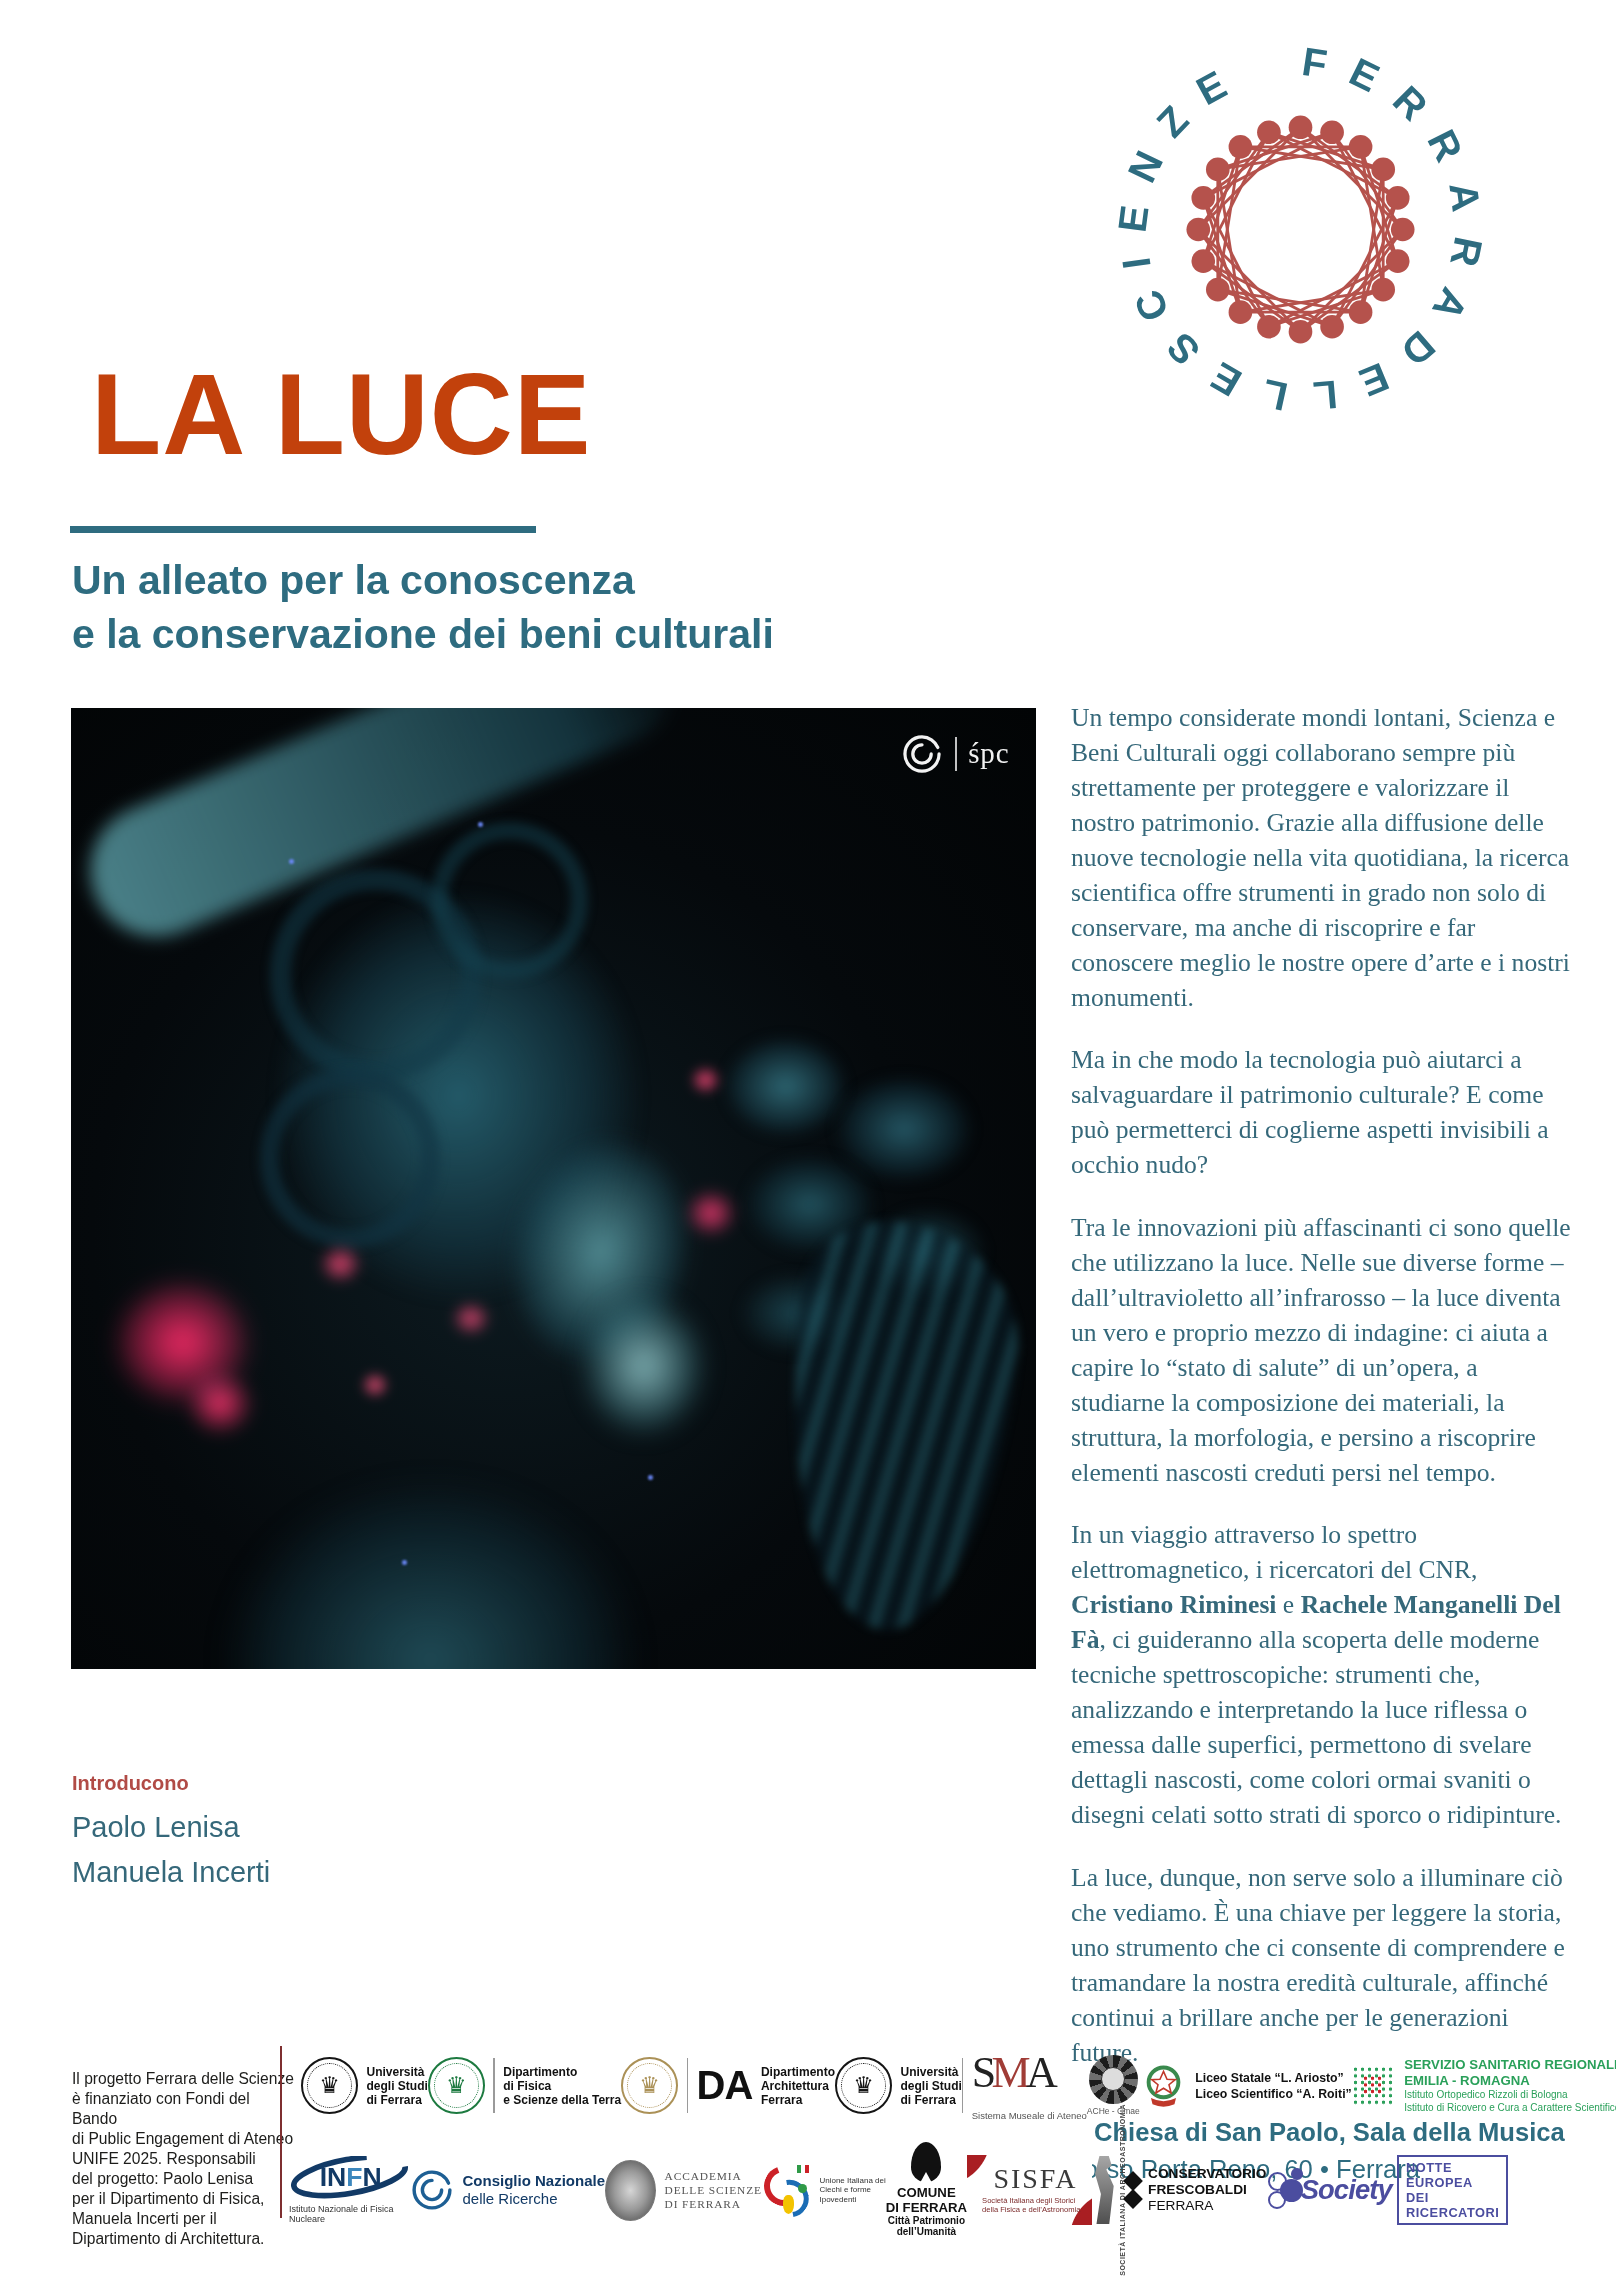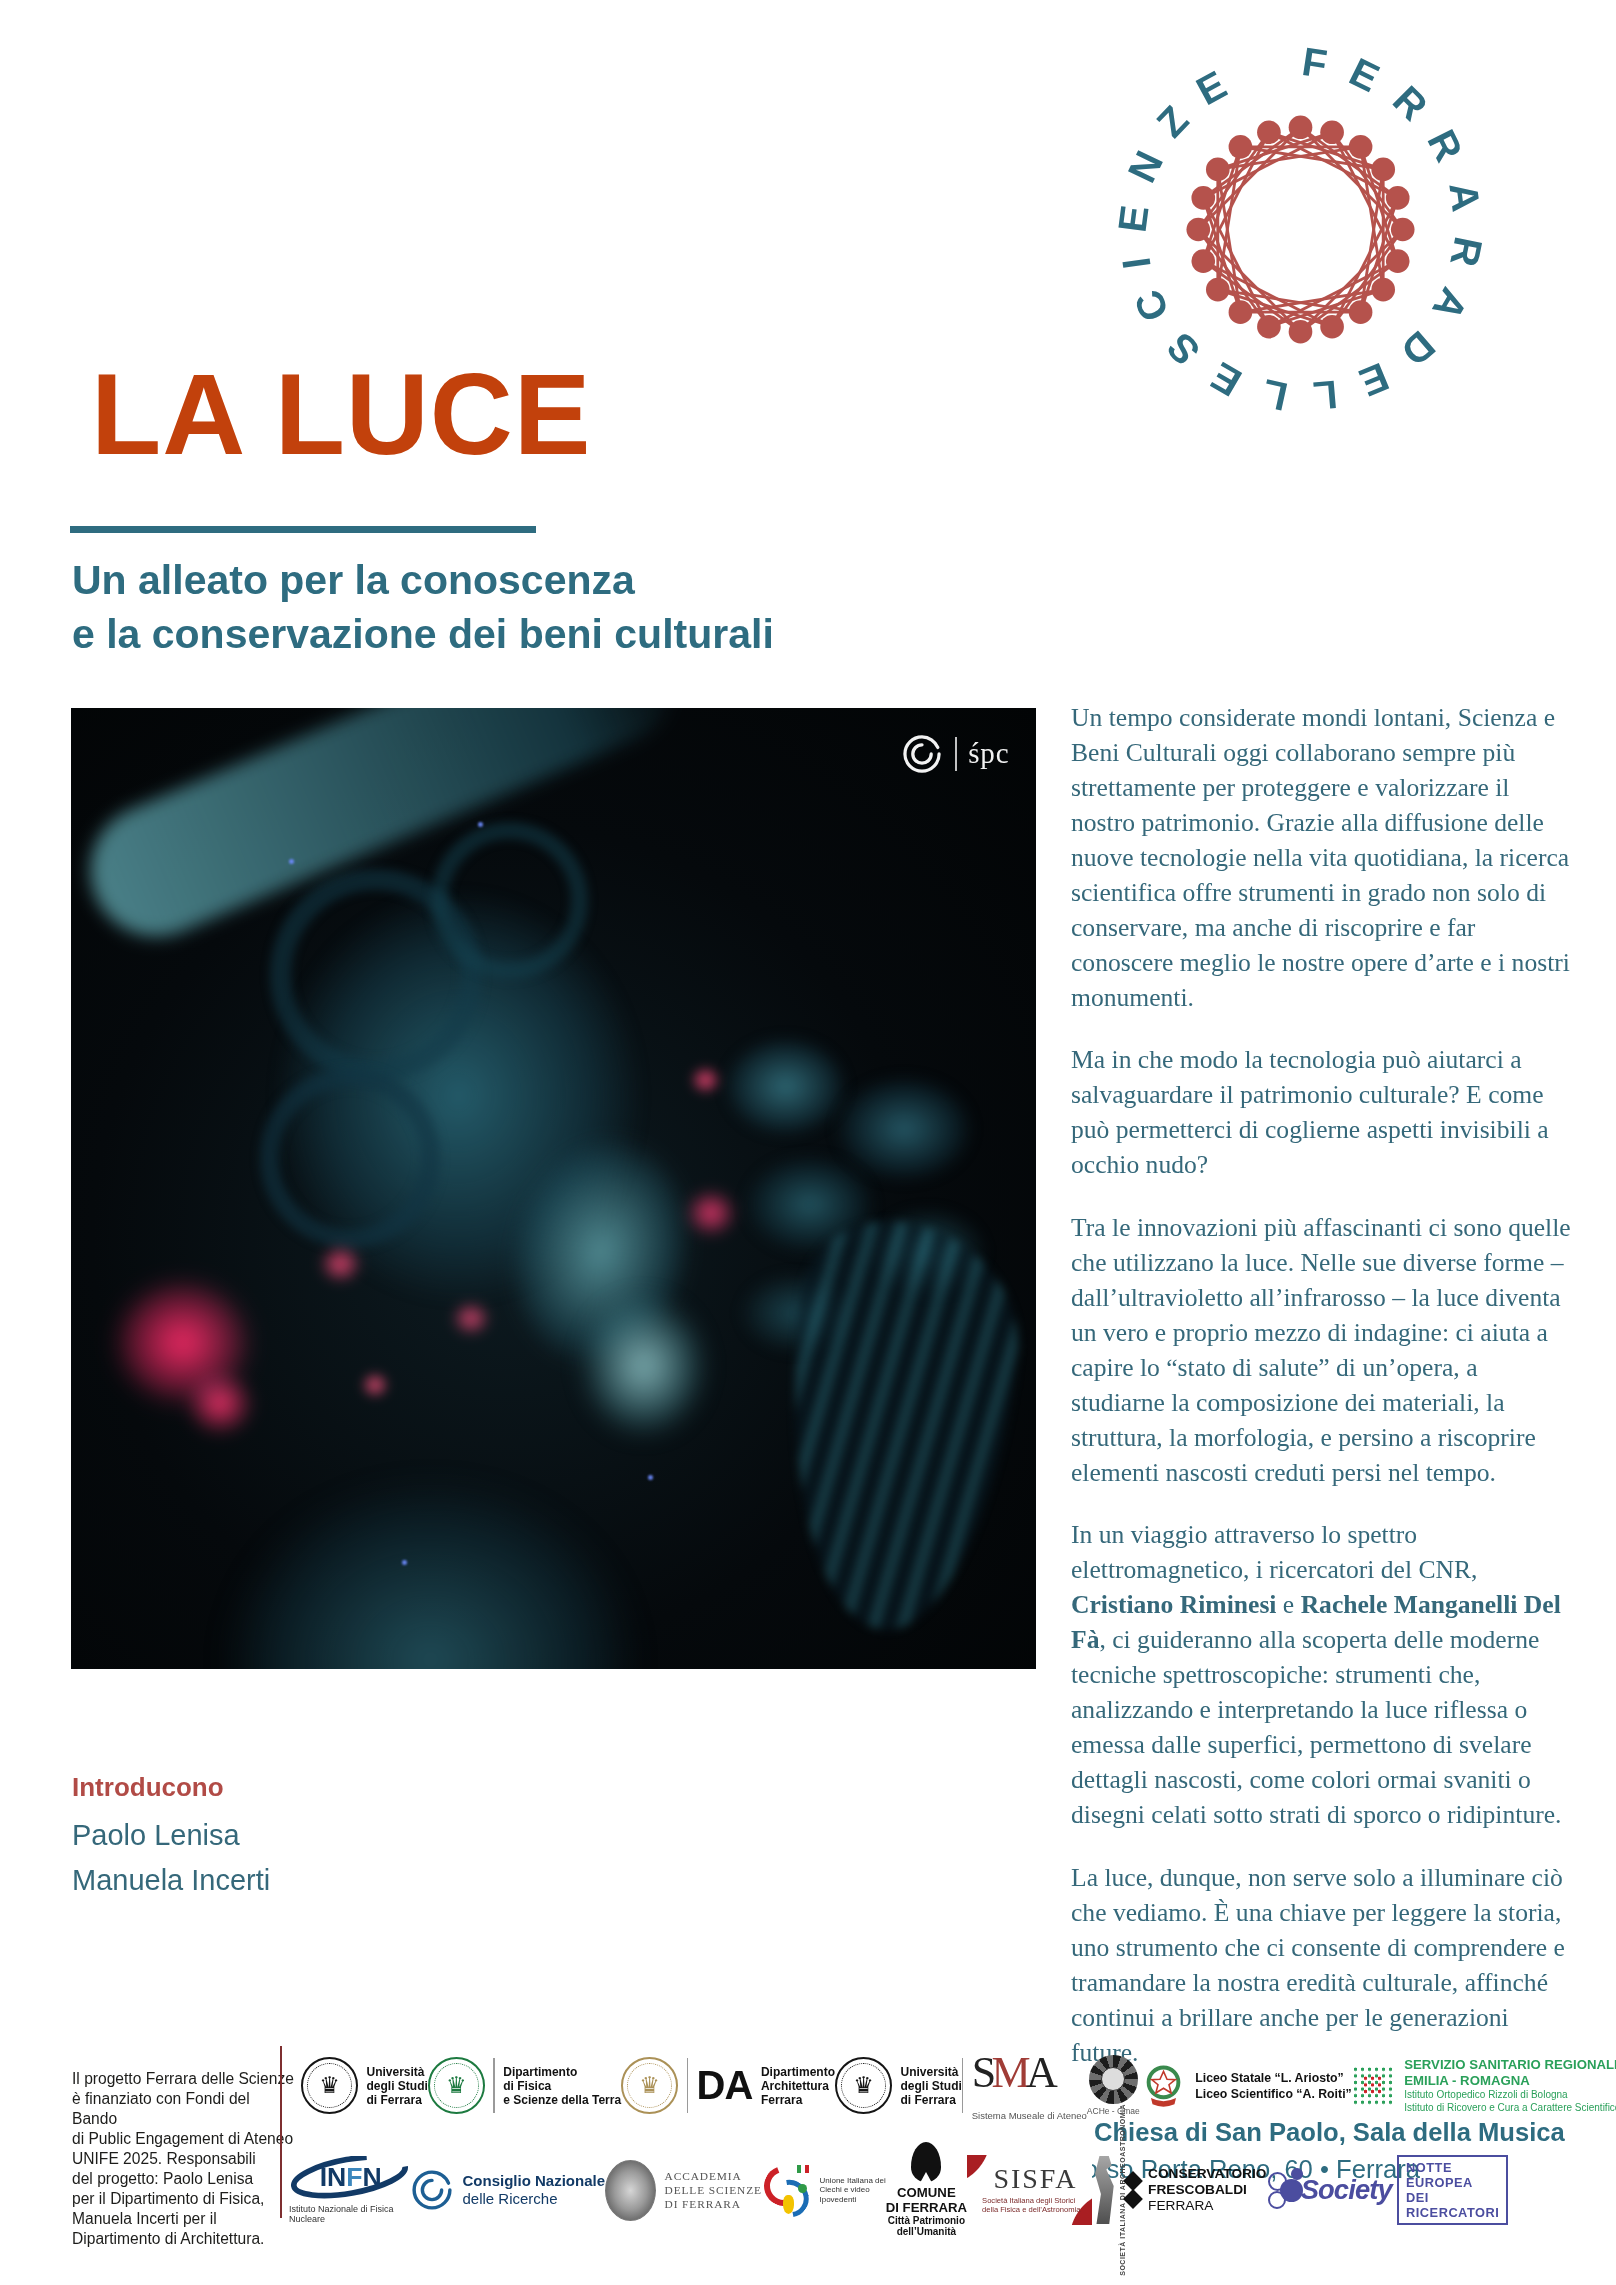--- a/index.html
+++ b/index.html
@@ -67,21 +67,21 @@
   .article{position:absolute;left:1071px;top:700px;width:506px;color:#35687a;
            font-family:"Liberation Serif",serif;font-size:25.6px;line-height:35px;}
   .article p{margin:0 0 27.4px 0;}
   .article b{font-weight:700;}
   .venue{margin-top:44px;font-family:"Liberation Sans",sans-serif;color:#2e6c80;font-size:25.6px;line-height:37px;}
   .venue .vname{font-weight:700;margin-left:23px;}
 
   
   .col-intro{position:absolute;left:72px;top:1772px;}
   .col-interv{position:absolute;left:420px;top:1772px;}
-  .people-h{color:#b14b46;font-size:26px;font-weight:700;margin:0 0 9.5px 0;}
+  .people-h{color:#b14b46;font-size:20px;font-weight:700;margin:0 0 9.5px 0;}
   .pname{font-size:29px;color:#35687a;line-height:45px;font-weight:400;}
   .note{margin-top:26.5px;font-style:italic;color:#35687a;font-size:26.5px;line-height:43px;}
 
   
   .credits{position:absolute;left:72px;top:2069px;width:222px;font-size:15.6px;line-height:20px;color:#1d1d1b;white-space:pre-line;}
   .fdivider{position:absolute;left:280px;top:2046px;width:1.9px;height:172px;background:#7e2f30;}
   .logorow{position:absolute;display:flex;align-items:center;justify-content:space-between;}
   .logorow1{left:301px;top:2040px;width:1262px;height:91px;}
   .logorow2{left:289px;top:2139px;width:1098px;height:102px;}
   .lg{display:flex;align-items:center;gap:8.5px;flex-shrink:0;}
@@ -430,21 +430,21 @@
     <div class="lg">
       <div class="uici">
         <div class="u-red"></div>
           <div class="u-blue"></div>
           <div class="u-yellow"></div>
           <div class="u-green"></div>
           <div class="u-flag"></div>
       </div>
       <div>
         <div class="uici-cap">Unione Italiana dei</div>
-        <div class="uici-cap">Ciechi e video</div>
+        <div class="uici-cap">Ciechi e forme</div>
         <div class="uici-cap">Ipovedenti</div>
       </div>
     </div>
     <div class="lg column">
       <div class="fe-icon"></div>
       <div>
         <div class="fe-cap1">COMUNE</div>
         <div class="fe-cap1">DI FERRARA</div>
         <div class="fe-cap2">Città Patrimonio</div>
         <div class="fe-cap2">dell’Umanità</div>

